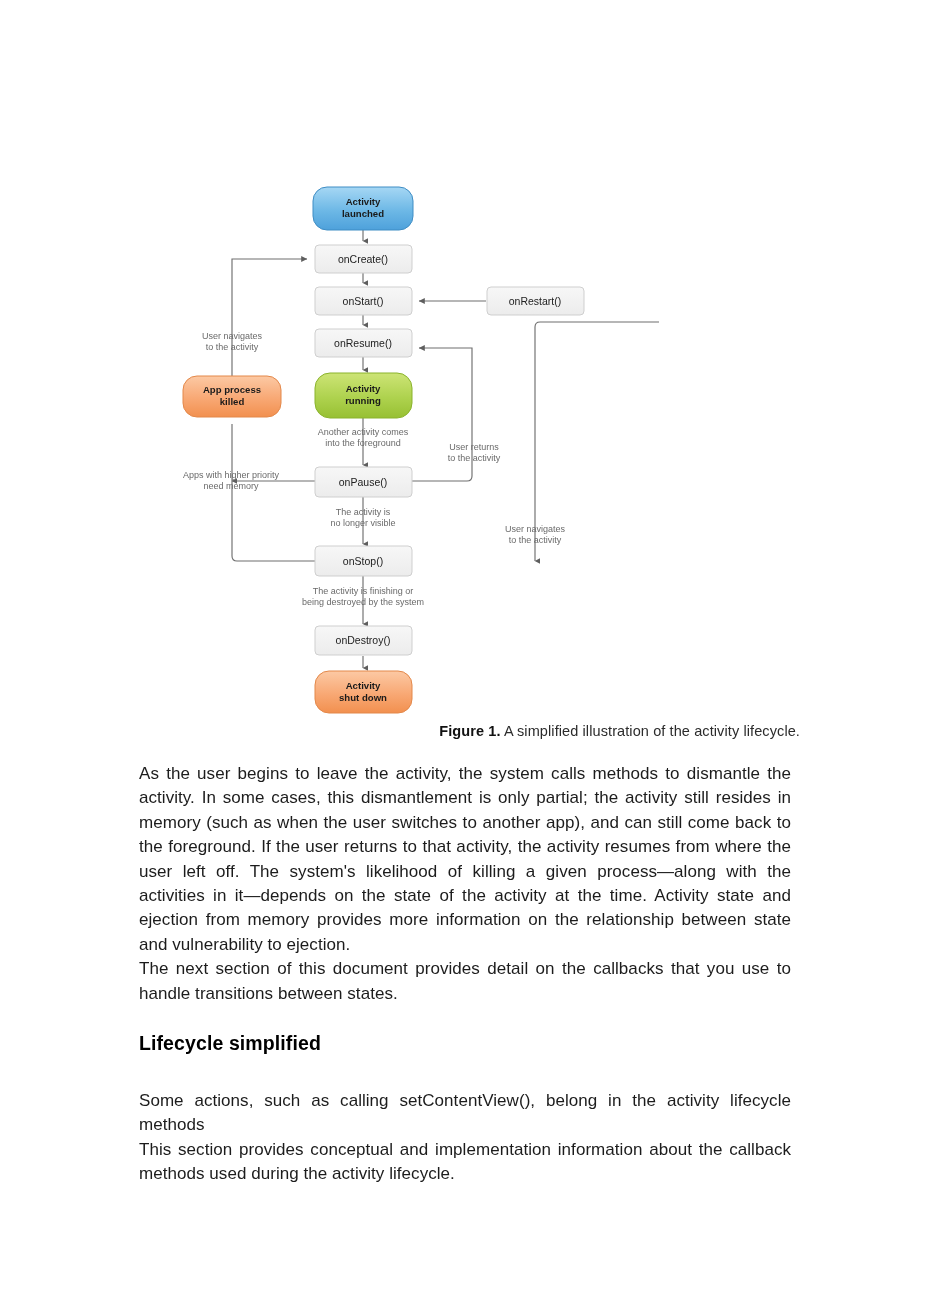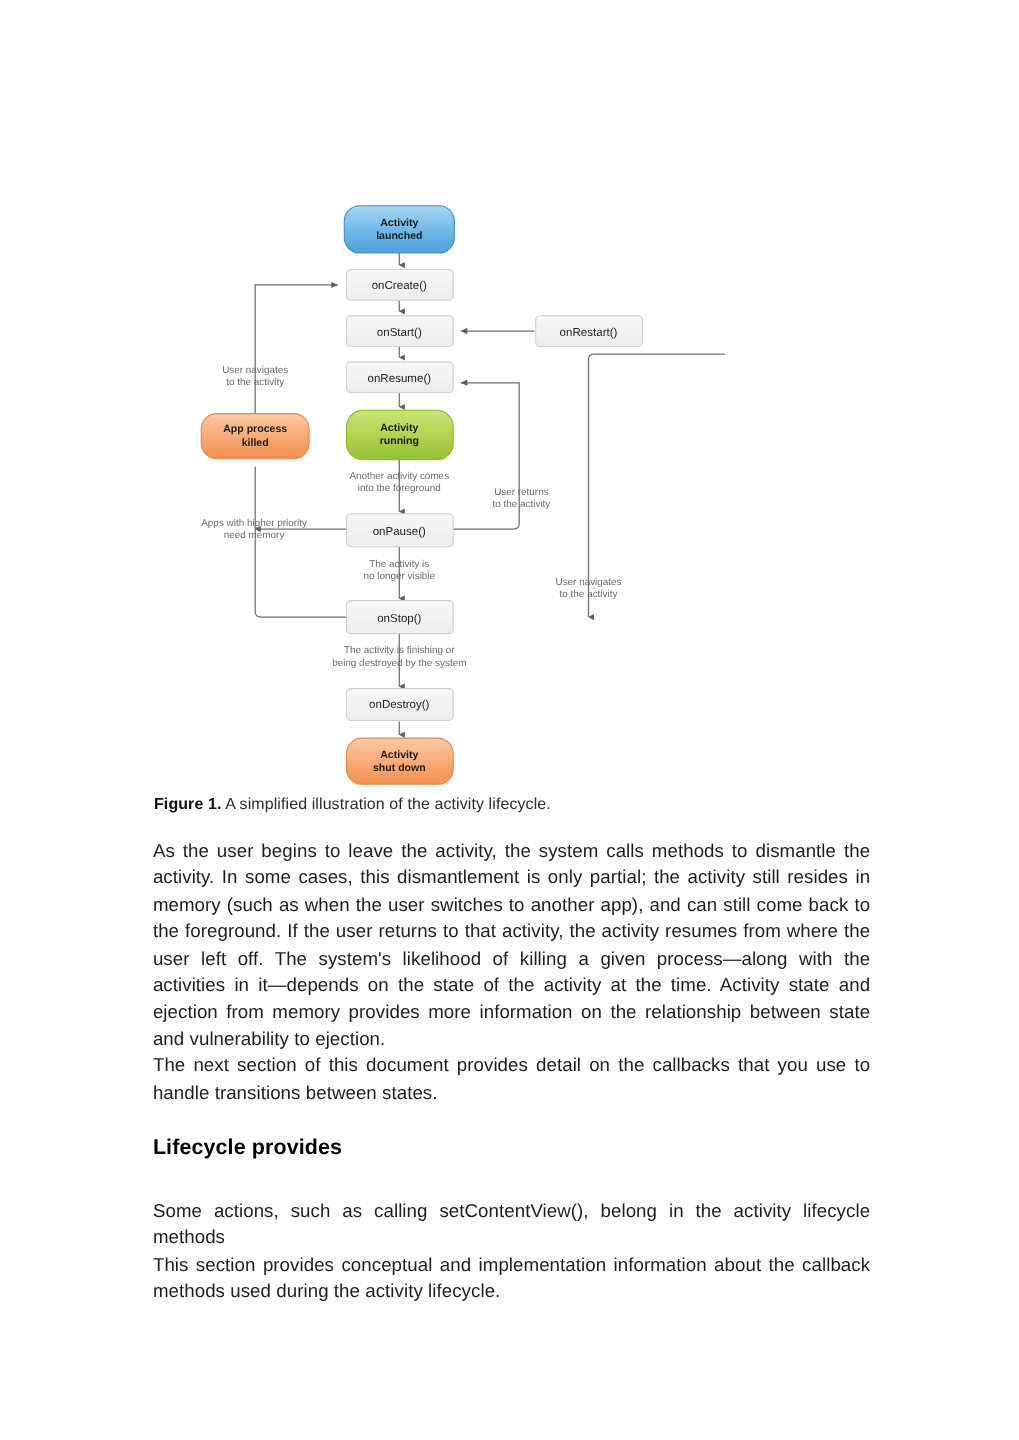--- a/index.html
+++ b/index.html
@@ -39,20 +39,21 @@
   }
 
   .fig-caption {
     position: absolute;
     left: 140px;
     top: 703px;
     width: 660px;
     font-size: 14.5px;
     color: #2b2b2b;
     letter-spacing: 0.1px;
+    text-align: right;
   }
   .fig-caption .lbl {
     font-weight: bold;
     color: #111111;
   }
 
   
   .content {
     position: absolute;
     left: 139px;
@@ -250,20 +251,20 @@
     <div class="fig-caption">
       <span class="lbl">Figure 1.</span><span> A simplified illustration of the activity lifecycle.</span>
     </div>
   </div>
 
   <div class="content">
     <p class="body">As the user begins to leave the activity, the system calls methods to dismantle the activity. In some cases, this dismantlement is only partial; the activity still resides in memory (such as when the user switches to another app), and can still come back to the foreground. If the user returns to that activity, the activity resumes from where the user left off. The system's likelihood of killing a given process—along with the activities in it—depends on the state of the activity at the time. Activity state and ejection from memory provides more information on the relationship between state and vulnerability to ejection.</p>
     <p class="body">The next section of this document provides detail on the callbacks that you use to handle transitions between states.</p>
 
     <div class="gap-h2-top"></div>
-    <h2 class="section">Lifecycle provides</h2>
+    <h2 class="section">Lifecycle simplified</h2>
     <div class="gap-h2-bottom"></div>
 
     <p class="body">Some actions, such as calling setContentView(), belong in the activity lifecycle methods</p>
     <p class="body">This section provides conceptual and implementation information about the callback methods used during the activity lifecycle.</p>
   </div>
 
 </div>
 
 </body></html>

